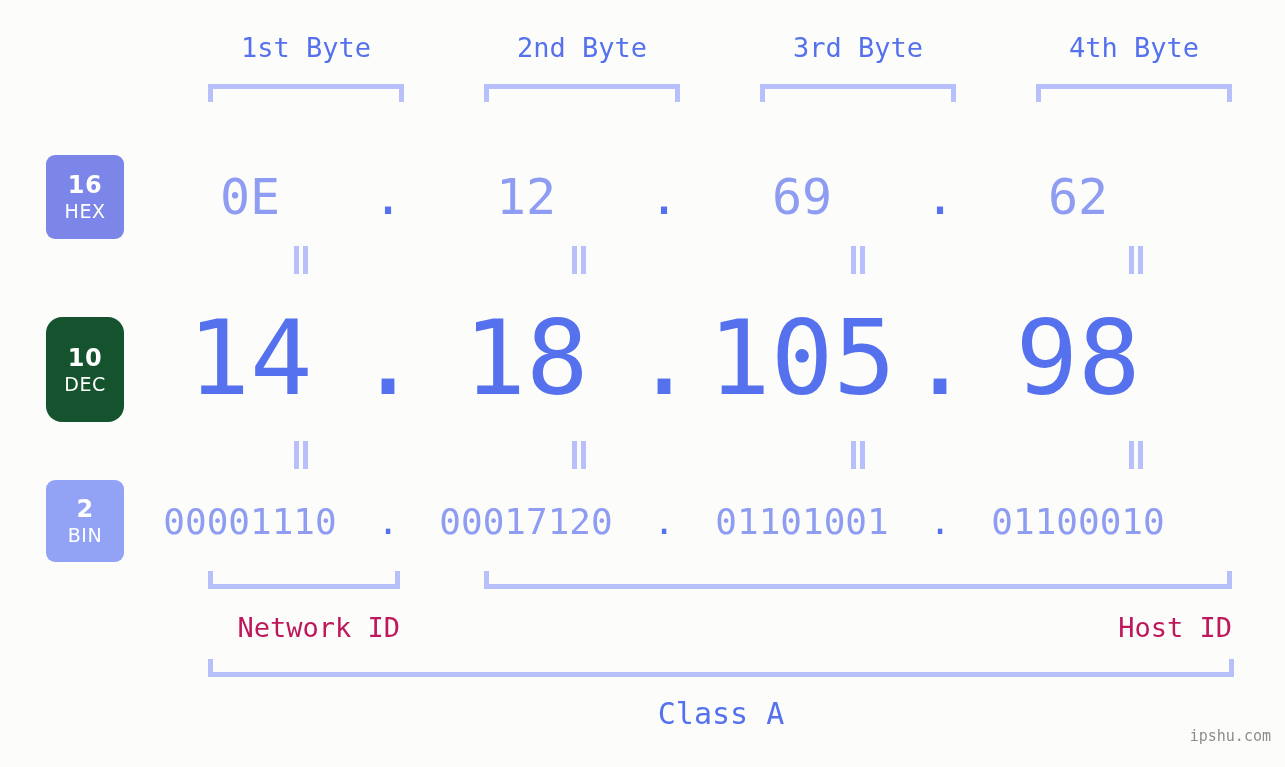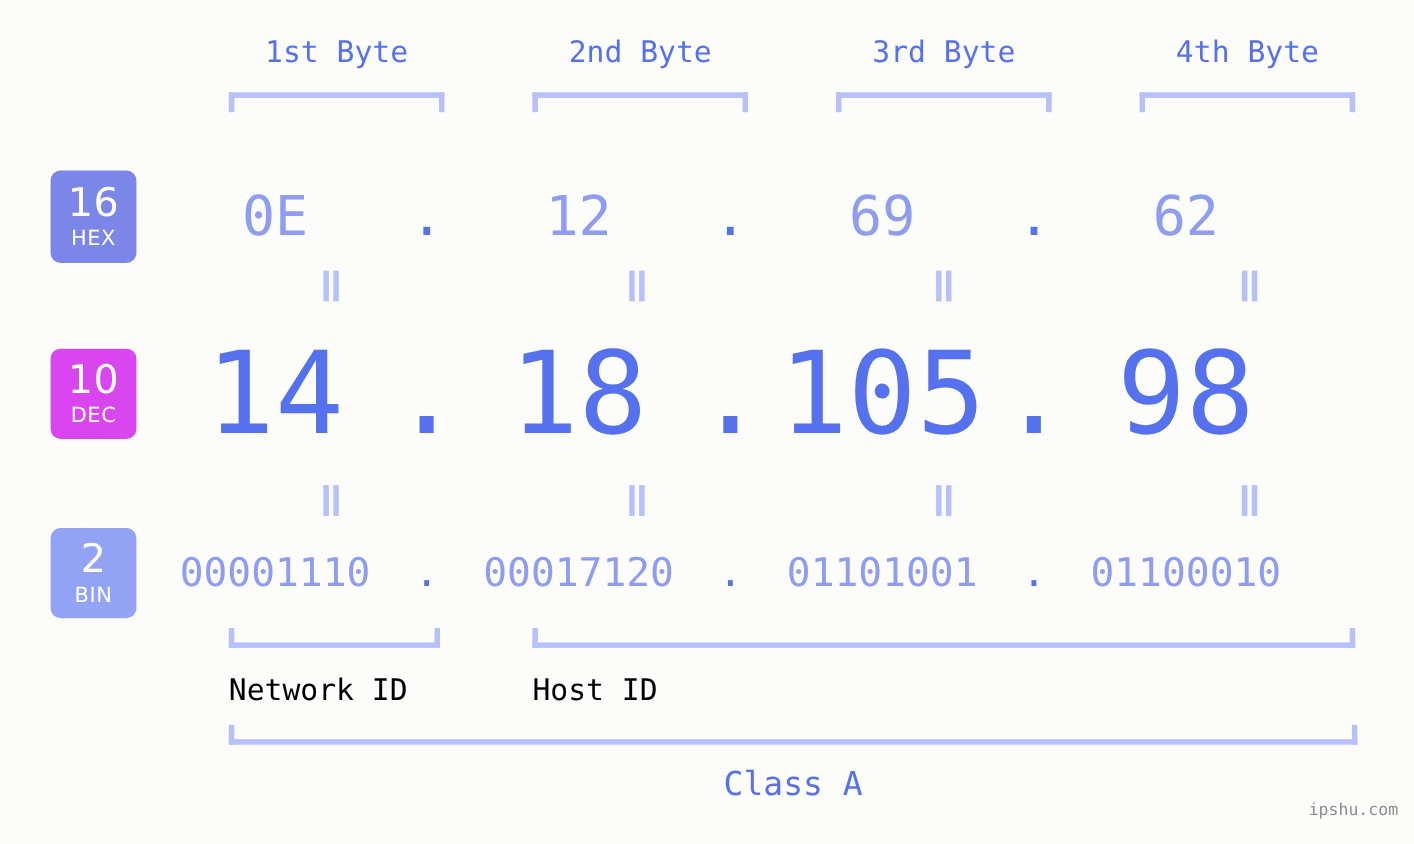--- a/index.html
+++ b/index.html
@@ -60,32 +60,32 @@
     color: #ffffff;
     text-align: center;
     font-family: "DejaVu Sans", sans-serif;
     display: flex;
     flex-direction: column;
     align-items: center;
     justify-content: center;
     line-height: 1;
   }
   .badge .num {
-    font-size: 36px;
-    font-weight: 400;
+    font-size: 24px;
+    font-weight: 700;
     letter-spacing: 0.5px;
   }
   .badge .name {
     font-size: 19px;
     font-weight: 400;
     margin-top: 5px;
     letter-spacing: 0.5px;
   }
   .badge-hex { top: 155px; height: 84px; background: #7b86e8; }
-  .badge-dec { top: 317px; height: 82px; background: #d946ef; }
+  .badge-dec { top: 317px; height: 105px; background: #14532d; border-radius: 16px; }
   .badge-bin { top: 480px; height: 82px; background: #92a3f5; }
 
   
   .row {
     position: absolute;
     left: 150px;
     width: 1110px;
     display: flex;
     align-items: center;
     font-family: "DejaVu Sans Mono", monospace;
@@ -143,24 +143,24 @@
     height: 28px;
     background: #b7c0fb;
     display: block;
   }
   .eqmark i.a { left: 2px; }
   .eqmark i.b { left: 11px; }
 
   
   .section-label {
     position: absolute;
-    text-align: left;
+    text-align: right;
     font-family: "DejaVu Sans Mono", monospace;
     font-size: 27px;
-    color: #000000;
+    color: #be185d;
     white-space: nowrap;
   }
   .class-label {
     position: absolute;
     text-align: center;
     font-family: "DejaVu Sans Mono", monospace;
     font-size: 30px;
     color: #5571ee;
     white-space: nowrap;
   }

